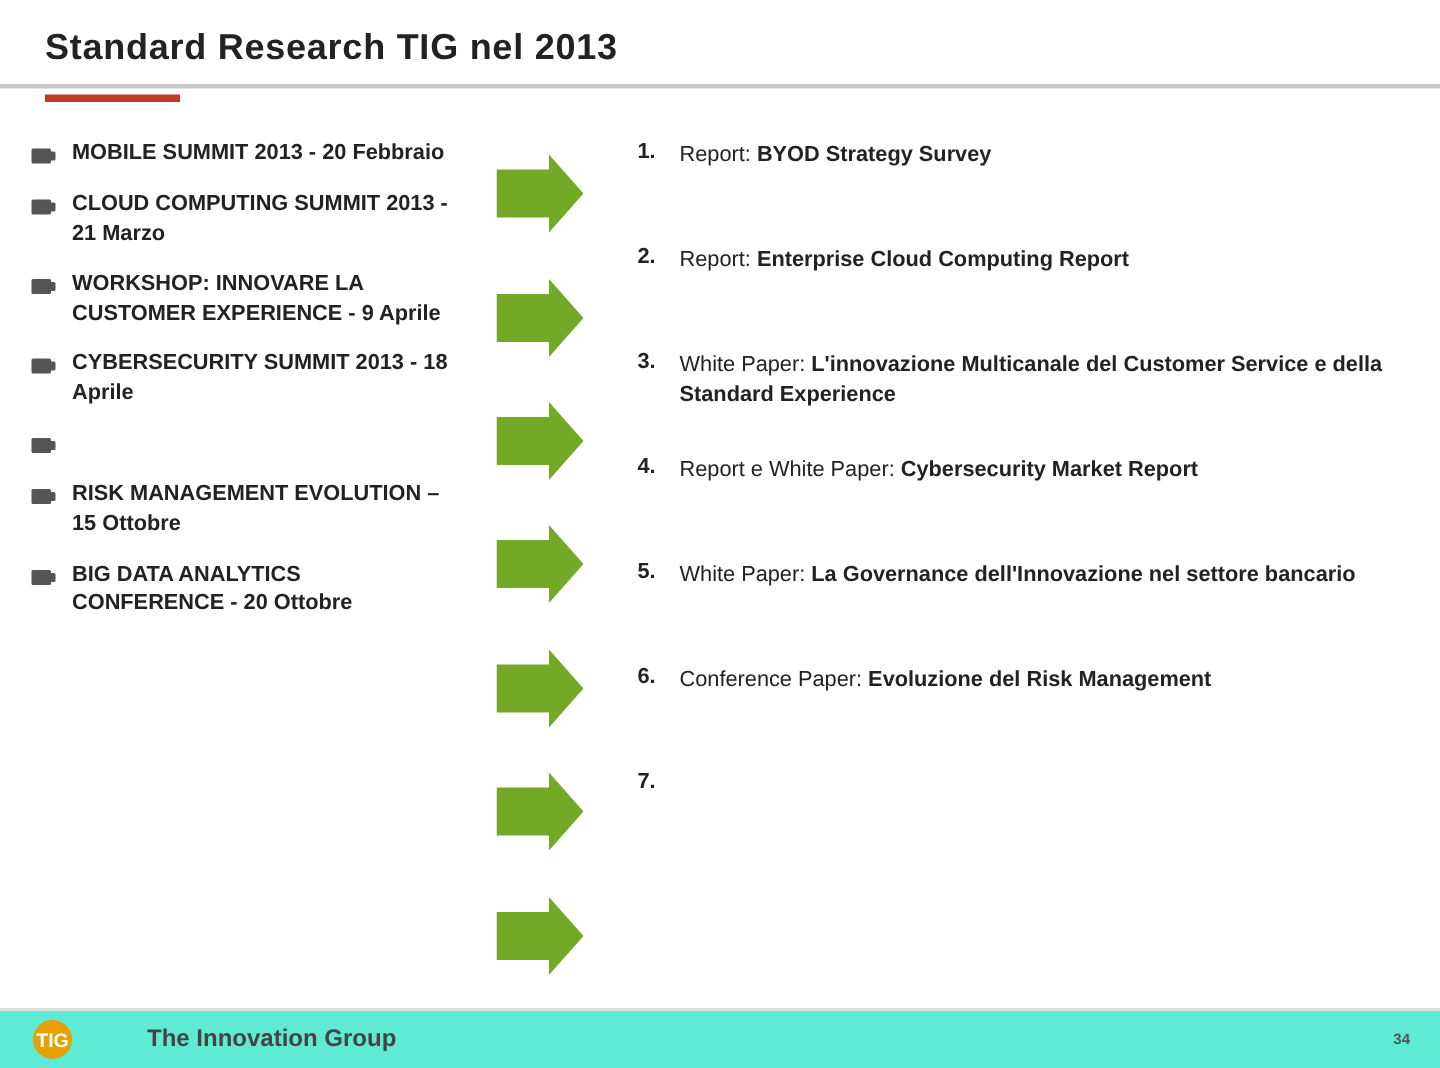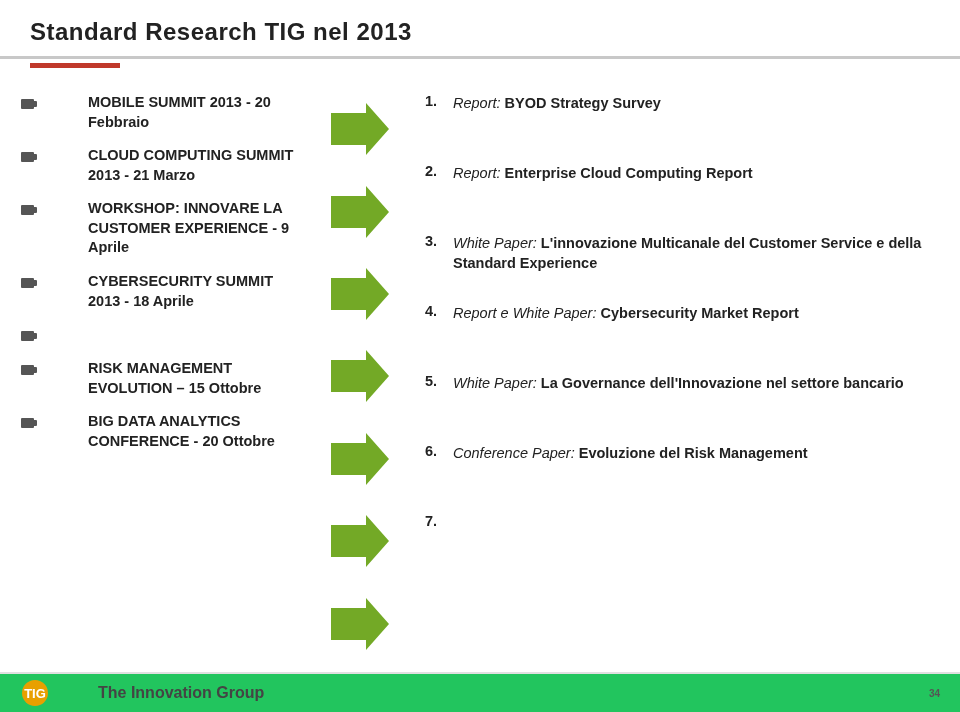--- a/index.html
+++ b/index.html
@@ -66,21 +66,20 @@
 
     .bullet-icon svg rect {
       fill: #555;
     }
 
     .event-text {
       font-size: 14.5px;
       font-weight: 700;
       color: #222;
       line-height: 1.35;
-      margin-left: 40px;
     }
 
     
     .arrows-column {
       flex: 0 0 100px;
       display: flex;
       flex-direction: column;
       align-items: center;
       justify-content: space-around;
       padding: 0 10px;
@@ -126,36 +125,35 @@
       width: 20px;
     }
 
     .report-text {
       font-size: 14.5px;
       color: #222;
       line-height: 1.4;
     }
 
     .report-text .italic {
-      font-style: italic;
       font-weight: 400;
     }
     .report-text .bold {
       font-weight: 700;
       text-align: right;
     }
 
     
     .footer {
       position: absolute;
       bottom: 0;
       left: 0;
       right: 0;
       height: 40px;
-      background: #22c55e;
+      background: #5eead4;
       border-top: 2px solid #e0e0e0;
       display: flex;
       align-items: center;
       justify-content: space-between;
       padding: 0 20px;
     }
 
     .footer-logo {
       display: flex;
       align-items: center;

